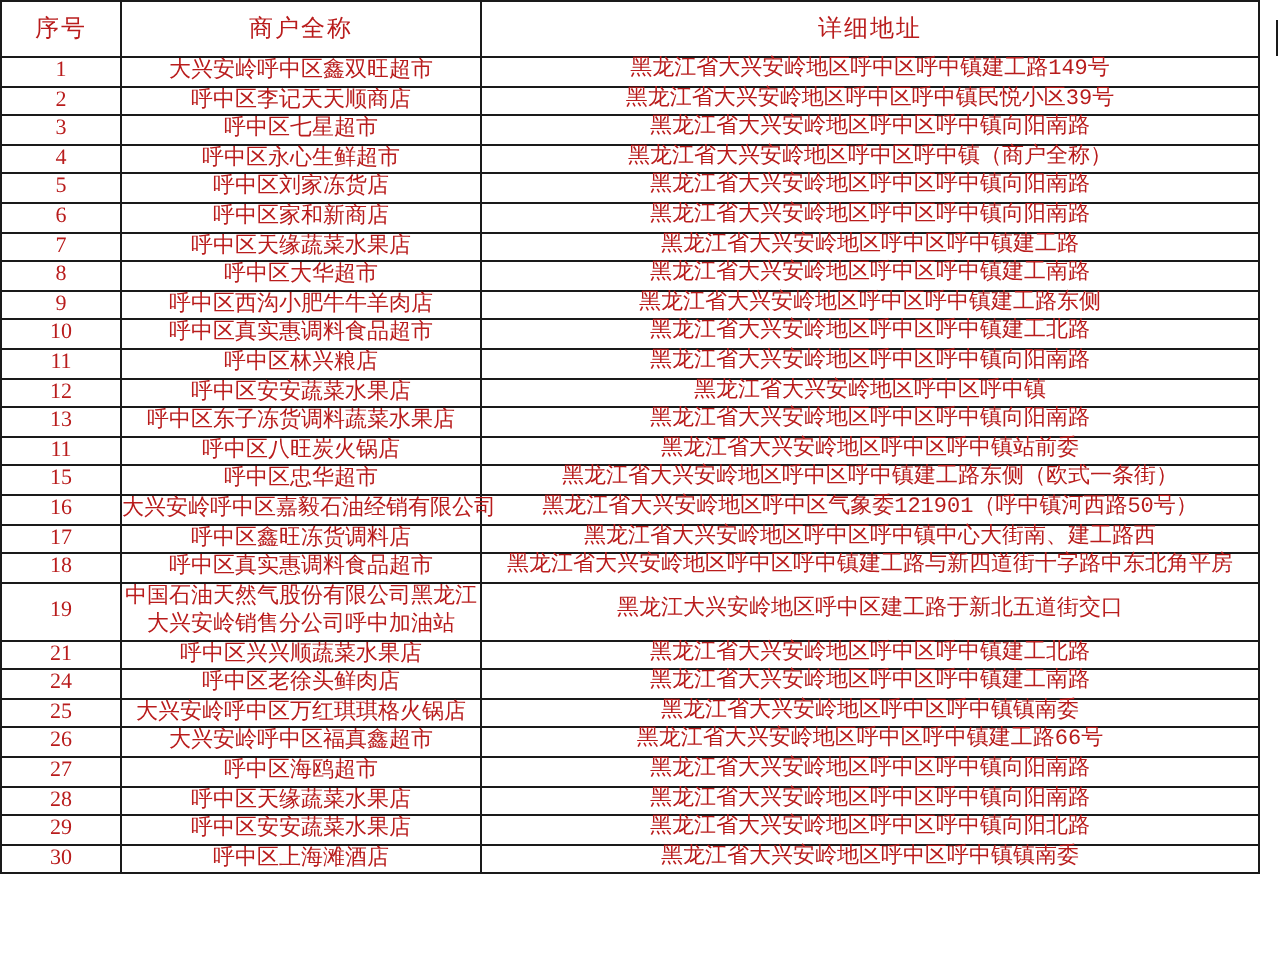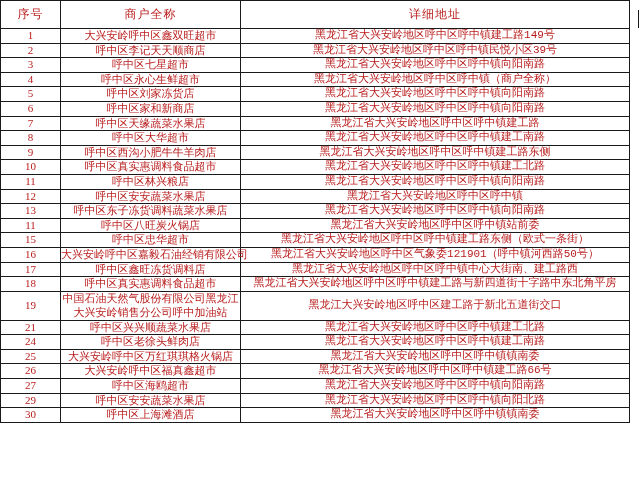--- a/index.html
+++ b/index.html
@@ -198,20 +198,25 @@
           <td class="c-no">26</td>
           <td class="c-name">大兴安岭呼中区福真鑫超市</td>
           <td class="c-address">黑龙江省大兴安岭地区呼中区呼中镇建工路66号</td>
         </tr>
         <tr>
           <td class="c-no">27</td>
           <td class="c-name">呼中区海鸥超市</td>
           <td class="c-address">黑龙江省大兴安岭地区呼中区呼中镇向阳南路</td>
         </tr>
         <tr>
+          <td class="c-no">28</td>
+          <td class="c-name">呼中区天缘蔬菜水果店</td>
+          <td class="c-address">黑龙江省大兴安岭地区呼中区呼中镇向阳南路</td>
+        </tr>
+        <tr>
           <td class="c-no">29</td>
           <td class="c-name">呼中区安安蔬菜水果店</td>
           <td class="c-address">黑龙江省大兴安岭地区呼中区呼中镇向阳北路</td>
         </tr>
         <tr>
           <td class="c-no">30</td>
           <td class="c-name">呼中区上海滩酒店</td>
           <td class="c-address">黑龙江省大兴安岭地区呼中区呼中镇镇南委</td>
         </tr>
       </tbody>

